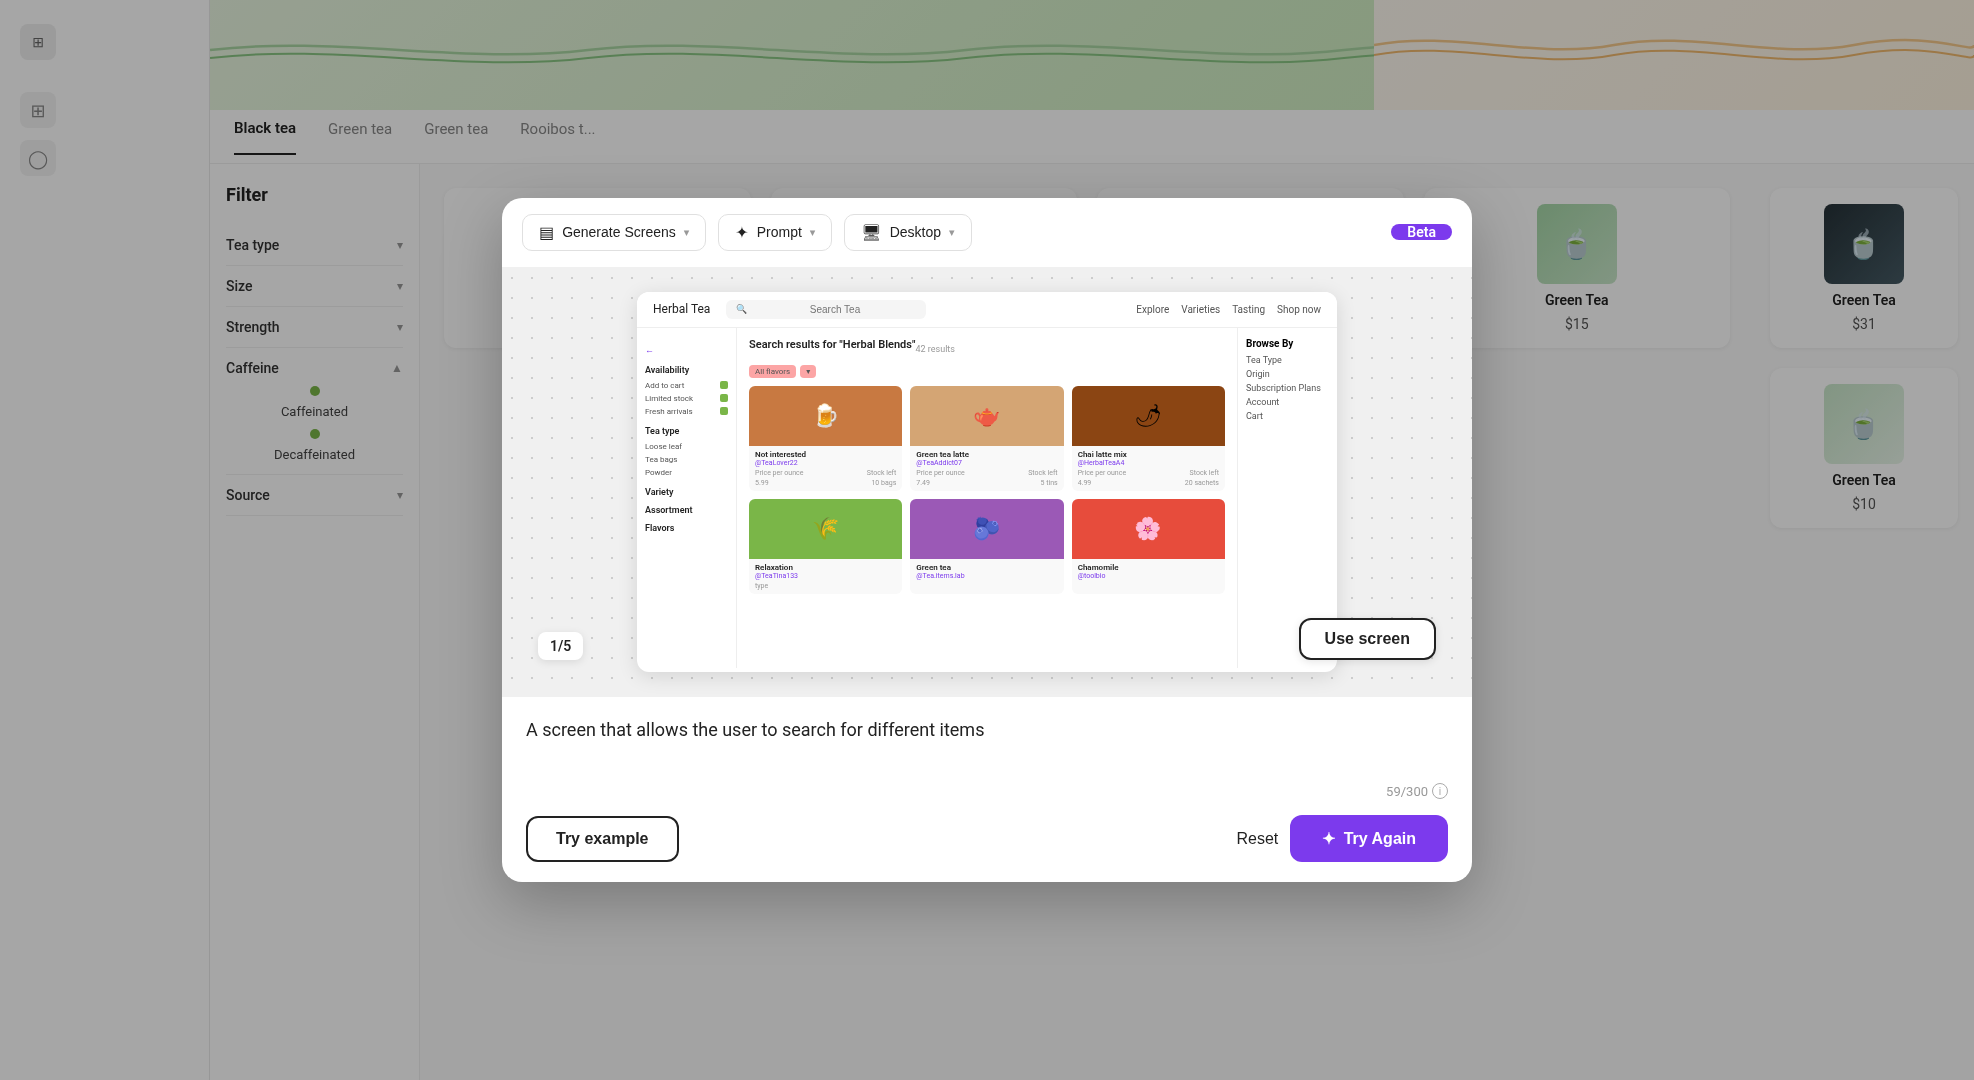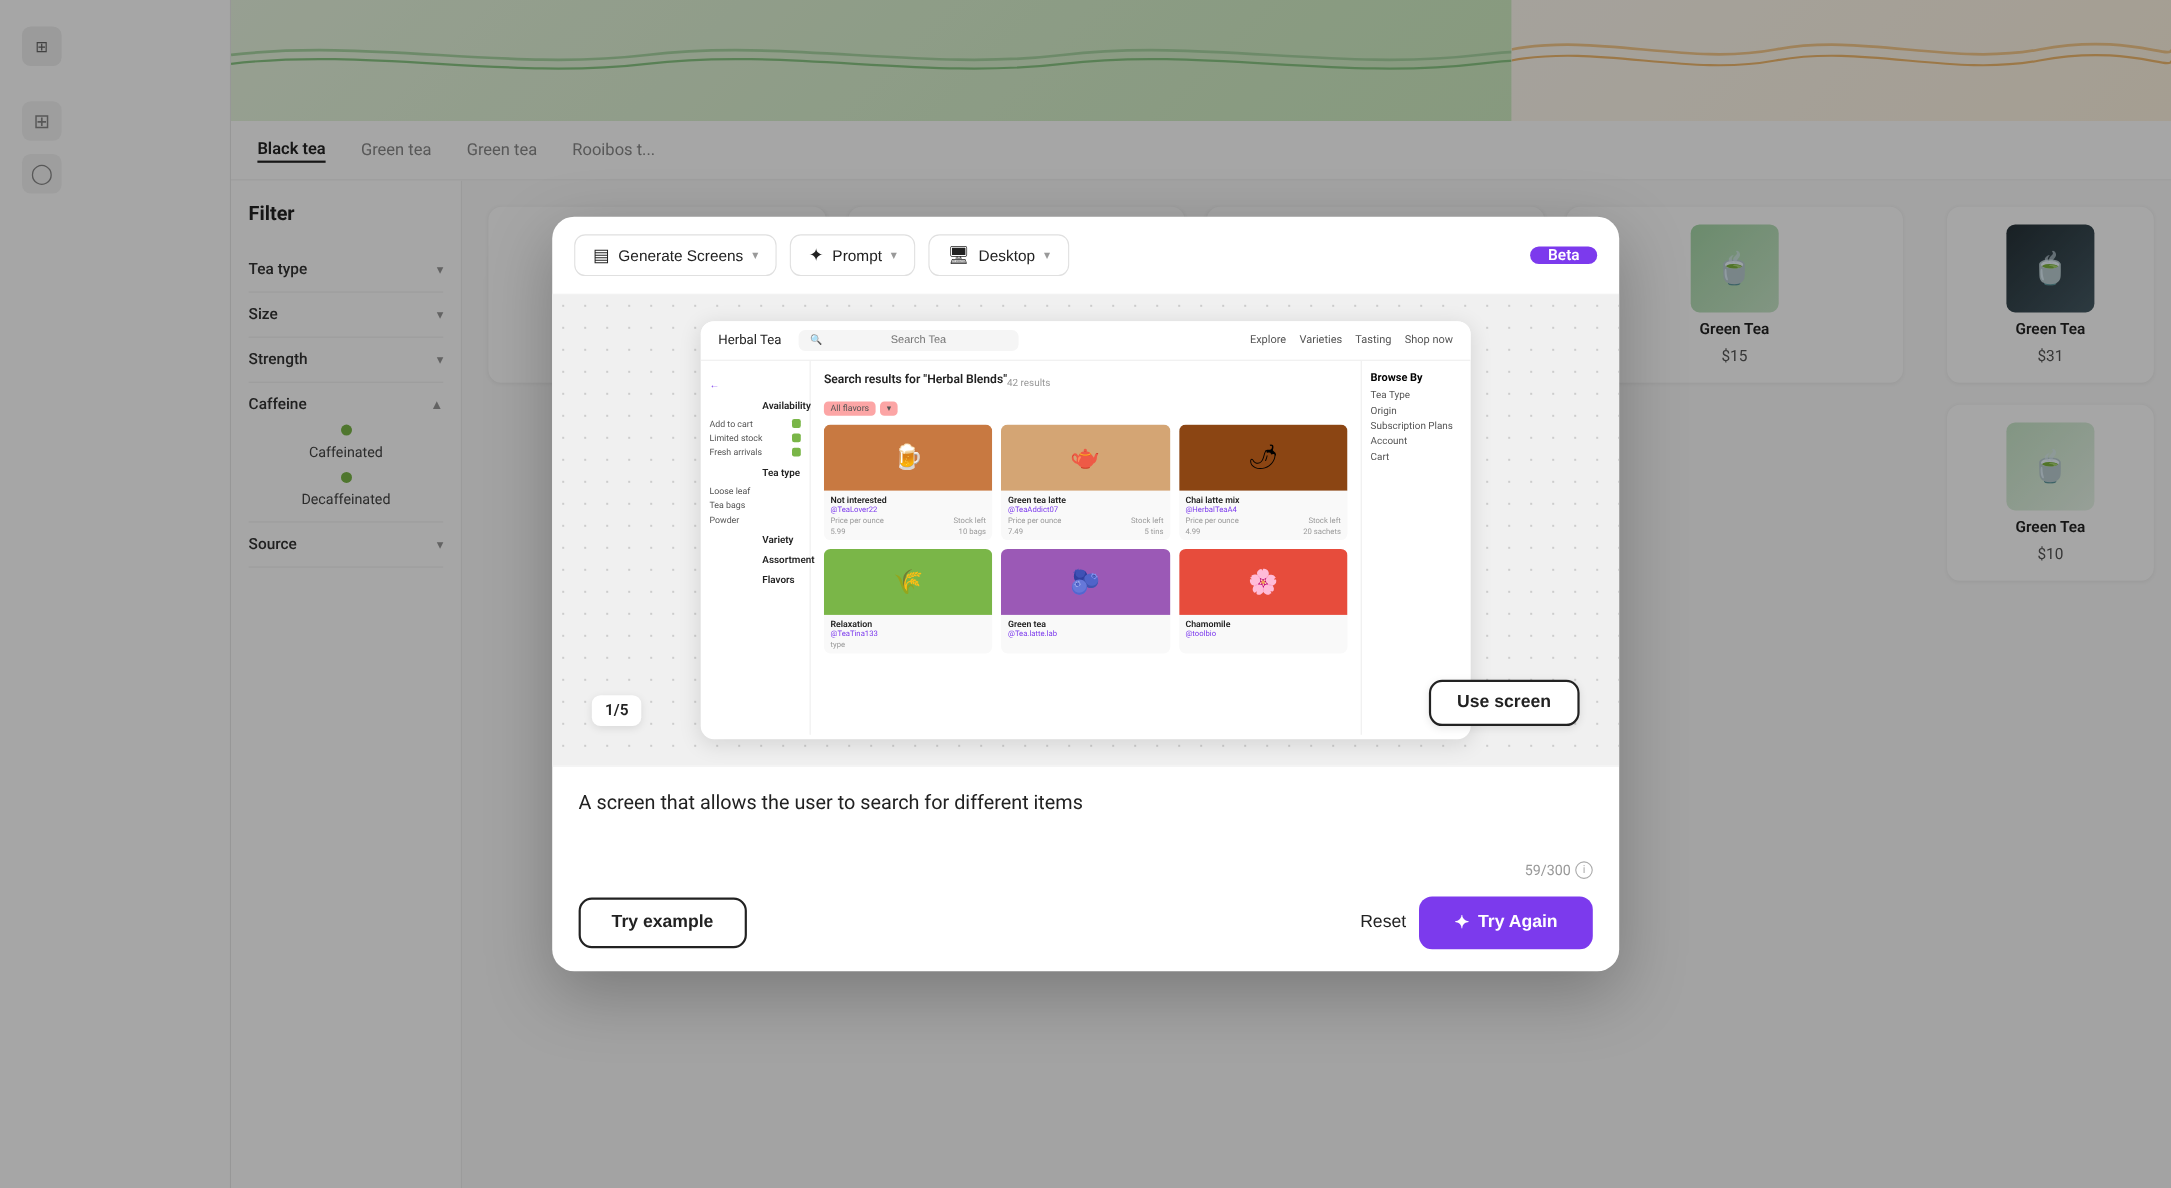--- a/index.html
+++ b/index.html
@@ -110,21 +110,21 @@
       align-items: center;
       padding: 0 24px;
       height: 54px;
       gap: 32px;
     }
 
     .filter-tab {
       font-size: 15px;
       color: #888;
       cursor: pointer;
-      padding-bottom: 2px;
+      padding-bottom: 16px;
       white-space: nowrap;
     }
 
     .filter-tab.active {
       color: #222;
       font-weight: 600;
       border-bottom: 2px solid #222;
     }
 
     
@@ -485,21 +485,20 @@
       font-size: 7px;
       color: #999;
       margin-top: 2px;
     }
 
     .sim-availability-title {
       font-size: 9px;
       font-weight: 600;
       color: #222;
       margin-bottom: 4px;
-      margin-left: 48px;
     }
 
     .sim-availability-item {
       display: flex;
       align-items: center;
       justify-content: space-between;
       font-size: 8px;
       color: #555;
       padding: 2px 0;
     }
@@ -922,21 +921,21 @@
                   <div class="sim-product-tag">@TeaTina133</div>
                   <div class="sim-product-meta">
                     <span>type</span>
                   </div>
                 </div>
               </div>
               <div class="sim-product-card">
                 <div class="sim-product-img purple">🫐</div>
                 <div class="sim-product-info">
                   <div class="sim-product-title">Green tea</div>
-                  <div class="sim-product-tag">@Tea.latte.lab</div>
+                  <div class="sim-product-tag">@Tea.items.lab</div>
                 </div>
               </div>
               <div class="sim-product-card">
                 <div class="sim-product-img flower">🌸</div>
                 <div class="sim-product-info">
                   <div class="sim-product-title">Chamomile</div>
                   <div class="sim-product-tag">@toolbio</div>
                 </div>
               </div>
             </div>

